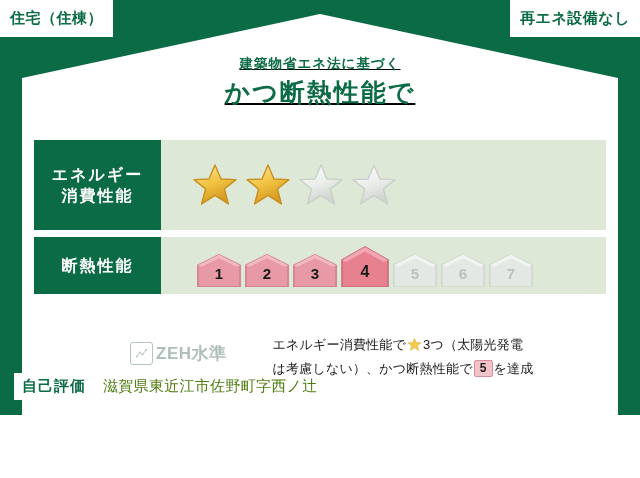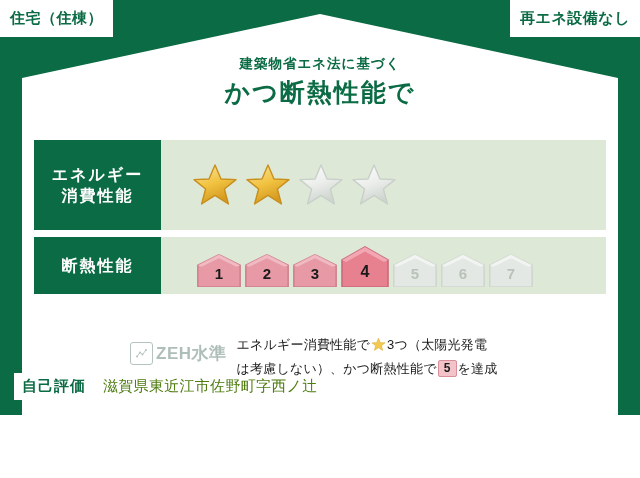--- a/index.html
+++ b/index.html
@@ -41,20 +41,21 @@
     padding: 0 10px;
     white-space: nowrap;
   }
   .corner-tag.left  { left: 0; }
   .corner-tag.right { right: 0; }
 
   
   .title-wrap {
     position: absolute; left: 0; right: 0; top: 56px;
     text-align: center;
+    text-decoration: underline;
   }
   .title-sub {
     font-size: 13.5px; font-weight: bold; color: #0b6b44;
     letter-spacing: 1px; line-height: 1.2;
   }
   .title-main {
     font-size: 25px; font-weight: bold; color: #0b6b44;
     letter-spacing: 2px; margin-top: 6px; line-height: 1.15;
   }
 
@@ -121,20 +122,21 @@
     display: flex; align-items: center; justify-content: center;
   }
   .zeh-text {
     font-size: 17px; font-weight: bold; color: #aebfb7;
     letter-spacing: .5px; white-space: nowrap;
   }
   .desc {
     font-size: 13px; color: #1a1a1a; line-height: 1.62;
     letter-spacing: .2px;
     max-width: 272px;
+    margin-left: 36px;
   }
   .desc .inline-star { display: inline-block; vertical-align: -3px; margin: 0 1px; }
   .chip-5 {
     display: inline-block;
     background: #f3c3ca;
     border: 1px solid #d98e9b;
     border-radius: 2px;
     padding: 0 5px;
     font-size: 12px; font-weight: bold; color: #1a1a1a;
     line-height: 15px;

